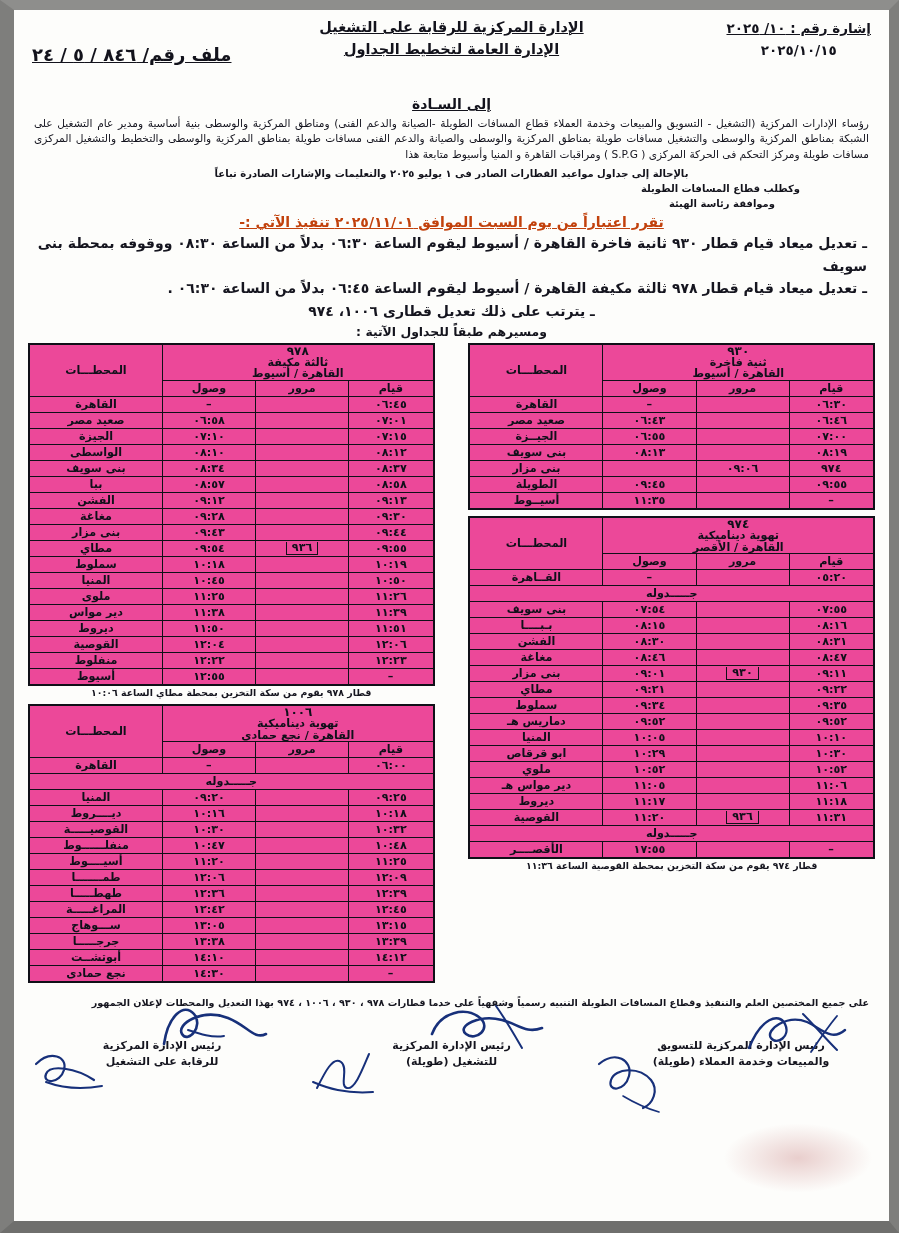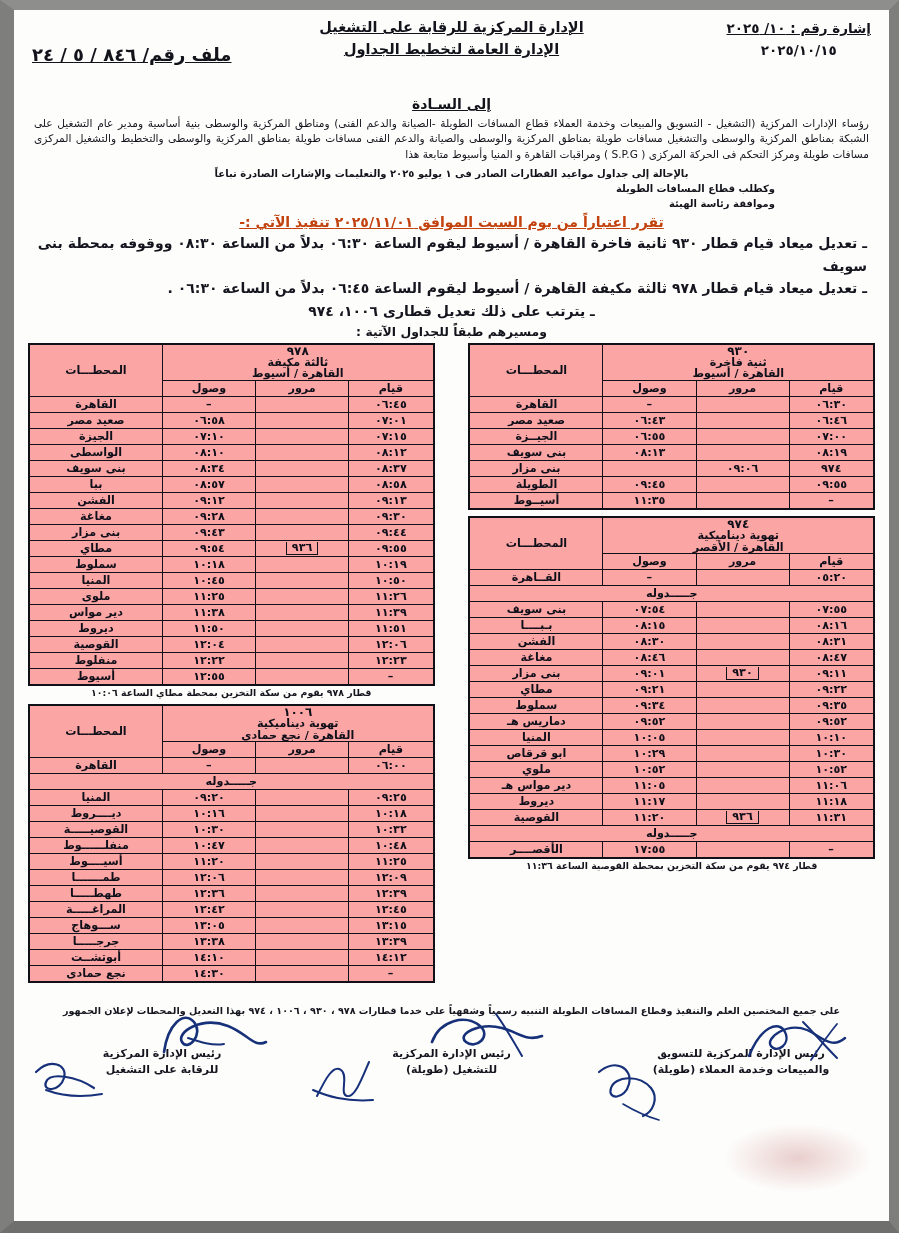--- a/index.html
+++ b/index.html
@@ -83,21 +83,21 @@
     position:relative;
     margin:4px 14px 0 14px;
     display:flex;gap:18px;justify-content:space-between;
     align-items:flex-start;
   }
   .col{ width:48%; }
   .tblwrap{ margin-bottom:6px; }
   table.sched{
     width:100%;
     border-collapse:collapse;
-    background:#fca5a5;
+    background:#ec4899;
     table-layout:fixed;
     border:2.4px solid #101018;
   }
   table.sched th, table.sched td{
     border:1px solid #101018;
     font-weight:bold;
     color:#10101a;
     text-align:center;
     padding:0;
     font-size:11.2px;
@@ -162,22 +162,21 @@
     color:#15151f;
     letter-spacing:0.2px;
   }
   col.c-qiyam{ width:21%; }
   col.c-murur{ width:23%; }
   col.c-wusul{ width:23%; }
   col.c-stn{ width:33%; }
 
   
   .footer-note{
-    margin:16px 20px 0 20px;
-    text-align:center;
+    margin:8px 20px 0 20px;
     font-weight:bold;font-size:9.6px;color:#15151f;
   }
   .signs{
     position:relative;
     margin:30px 18px 0 18px;
     display:flex;justify-content:space-between;
     direction:rtl;
   }
   .sign{
     width:31%;
@@ -216,21 +215,21 @@
       </div>
       <div class="hdr-left u">ملف رقم/ ٨٤٦ / ٥ / ٢٤</div>
     </div>
 
     <div class="to-line u">إلى السـادة</div>
 
     <div class="recipients">رؤساء الإدارات المركزية (التشغيل - التسويق والمبيعات وخدمة العملاء قطاع المسافات الطويلة -الصيانة والدعم الفنى) ومناطق المركزية والوسطى بنية أساسية ومدير عام التشغيل على الشبكة بمناطق المركزية والوسطى والتشغيل مسافات طويلة بمناطق المركزية والوسطى والصيانة والدعم الفنى مسافات طويلة بمناطق المركزية والوسطى والتخطيط والتشغيل المركزى مسافات طويلة ومركز التحكم فى الحركة المركزى ( S.P.G ) ومراقبات القاهرة و المنيا وأسيوط متابعة هذا</div>
 
     <div class="ref-lines">
       <div class="ln">بالإحالة إلى جداول مواعيد القطارات الصادر فى ١ يوليو ٢٠٢٥ والتعليمات والإشارات الصادرة تباعاً</div>
-      <div class="ln" style="text-align:right;margin-right:90px">وكطلب قطاع المسافات الطويلة</div>
+      <div class="ln" style="text-align:right;margin-right:65px">وكطلب قطاع المسافات الطويلة</div>
       <div class="ln" style="text-align:right;margin-right:90px">وموافقة رئاسة الهيئة</div>
     </div>
 
     <div class="decision u">تقرر اعتباراً من يوم السبت الموافق ٢٠٢٥/١١/٠١ تنفيذ الآتي :-</div>
 
     <div class="bullets">
       <span class="b r">ـ تعديل ميعاد قيام قطار ٩٣٠ ثانية فاخرة القاهرة / أسيوط ليقوم الساعة ٠٦:٣٠  بدلاً من الساعة ٠٨:٣٠  ووقوفه بمحطة بنى سويف</span>
       <span class="b r">ـ تعديل ميعاد قيام قطار ٩٧٨ ثالثة مكيفة القاهرة / أسيوط ليقوم الساعة ٠٦:٤٥  بدلاً من الساعة ٠٦:٣٠ .</span>
       <span class="b c">ـ يترتب على ذلك تعديل قطارى ١٠٠٦، ٩٧٤</span>
     </div>

